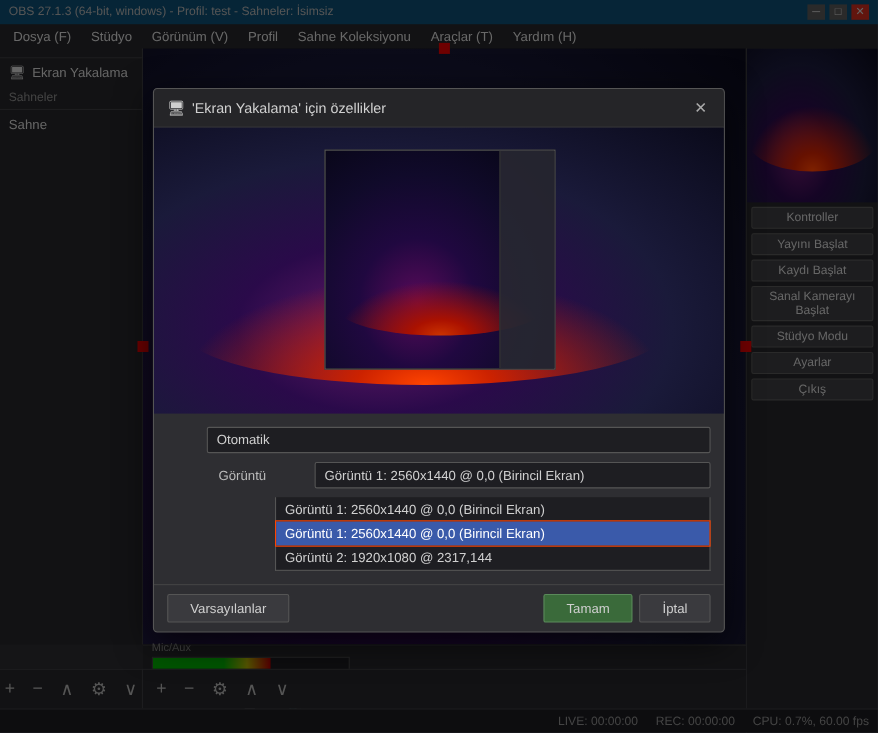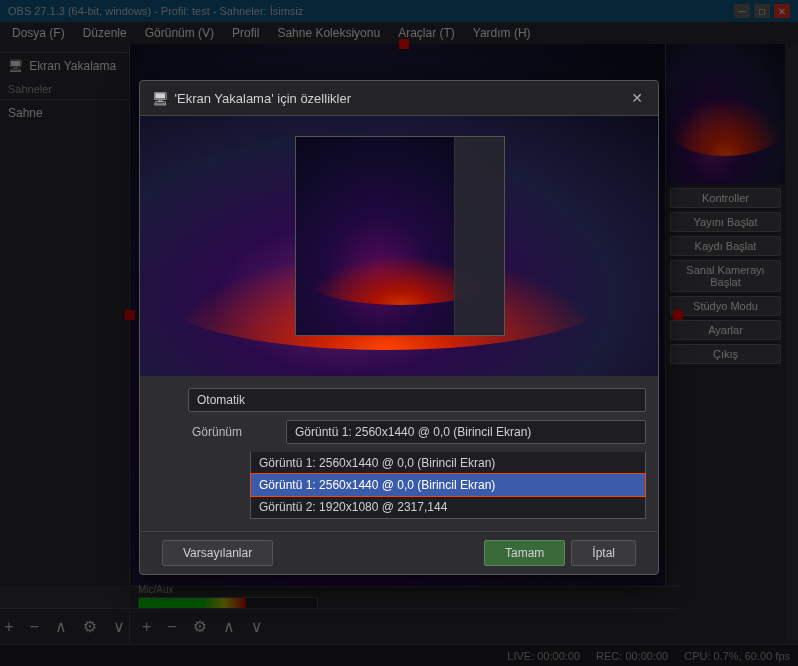--- a/index.html
+++ b/index.html
@@ -310,21 +310,21 @@
       cursor: pointer;
     }
     .dropdown-option.highlighted {
       background: #3a5aaa;
       color: #fff;
       outline: 1px solid #ff4400;
     }
 
     
     #modal-footer {
-      padding: 8px 22px;
+      padding: 8px 12px;
       display: flex;
       align-items: center;
       justify-content: space-between;
       border-top: 1px solid #444;
     }
     .footer-btn {
       padding: 4px 20px;
       border: 1px solid #555;
       background: #3a3a3e;
       color: #d0d0d0;
@@ -460,21 +460,21 @@
   <span id="title-text">OBS 27.1.3 (64-bit, windows) - Profil: test - Sahneler: İsimsiz</span>
   <div id="title-controls">
     <button class="title-btn">─</button>
     <button class="title-btn">□</button>
     <button class="title-btn close">✕</button>
   </div>
 </div>
 
 <div id="menu-bar">
   <div class="menu-item">Dosya (F)</div>
-  <div class="menu-item">Düzenle</div>
+  <div class="menu-item">Stüdyo</div>
   <div class="menu-item">Görünüm (V)</div>
   <div class="menu-item">Profil</div>
   <div class="menu-item">Sahne Koleksiyonu</div>
   <div class="menu-item">Araçlar (T)</div>
   <div class="menu-item">Yardım (H)</div>
 </div>
 
 <div id="left-sidebar">
   <div class="sidebar-section"></div>
   <div class="sidebar-item">
@@ -493,21 +493,21 @@
   <div id="scene-bg"></div>
   <div id="scene-glow"></div>
 </div>
 
 <div id="preview-border">
   <div class="border-dot top-center"></div>
   <div class="border-dot left-center"></div>
   <div class="border-dot right-center"></div>
 </div>
 
-<div id="right-panel" style="position:absolute;top:44px;right:13px;width:120px;bottom:0;">
+<div id="right-panel" style="position:absolute;top:44px;right:0;width:120px;bottom:0;">
   <div id="right-preview">
     <div id="right-preview-glow"></div>
   </div>
   <div id="right-controls">
     <div class="right-btn">Kontroller</div>
     <button class="right-btn">Yayını Başlat</button>
     <button class="right-btn">Kaydı Başlat</button>
     <button class="right-btn">Sanal Kamerayı Başlat</button>
     <button class="right-btn">Stüdyo Modu</button>
     <button class="right-btn">Ayarlar</button>
@@ -580,21 +580,21 @@
 
     <div id="modal-body">
 
       <div class="form-row">
         <select class="form-control form-select">
           <option>Otomatik</option>
         </select>
       </div>
 
       <div class="form-row">
-        <label class="form-label">Görünüm</label>
+        <label class="form-label">Görüntü</label>
         <select class="form-control form-select" style="background:#1e1e22;border:1px solid #555;color:#d0d0d0;padding:4px 8px;font-size:12px;height:24px;border-radius:2px;flex:1;-webkit-appearance:none;appearance:none;">
           <option>Görüntü 1: 2560x1440 @ 0,0 (Birincil Ekran)</option>
         </select>
       </div>
 
       <div id="dropdown-list">
         <div class="dropdown-option">Görüntü 1: 2560x1440 @ 0,0 (Birincil Ekran)</div>
         <div class="dropdown-option highlighted">Görüntü 1: 2560x1440 @ 0,0 (Birincil Ekran)</div>
         <div class="dropdown-option">Görüntü 2: 1920x1080 @ 2317,144</div>
       </div>

